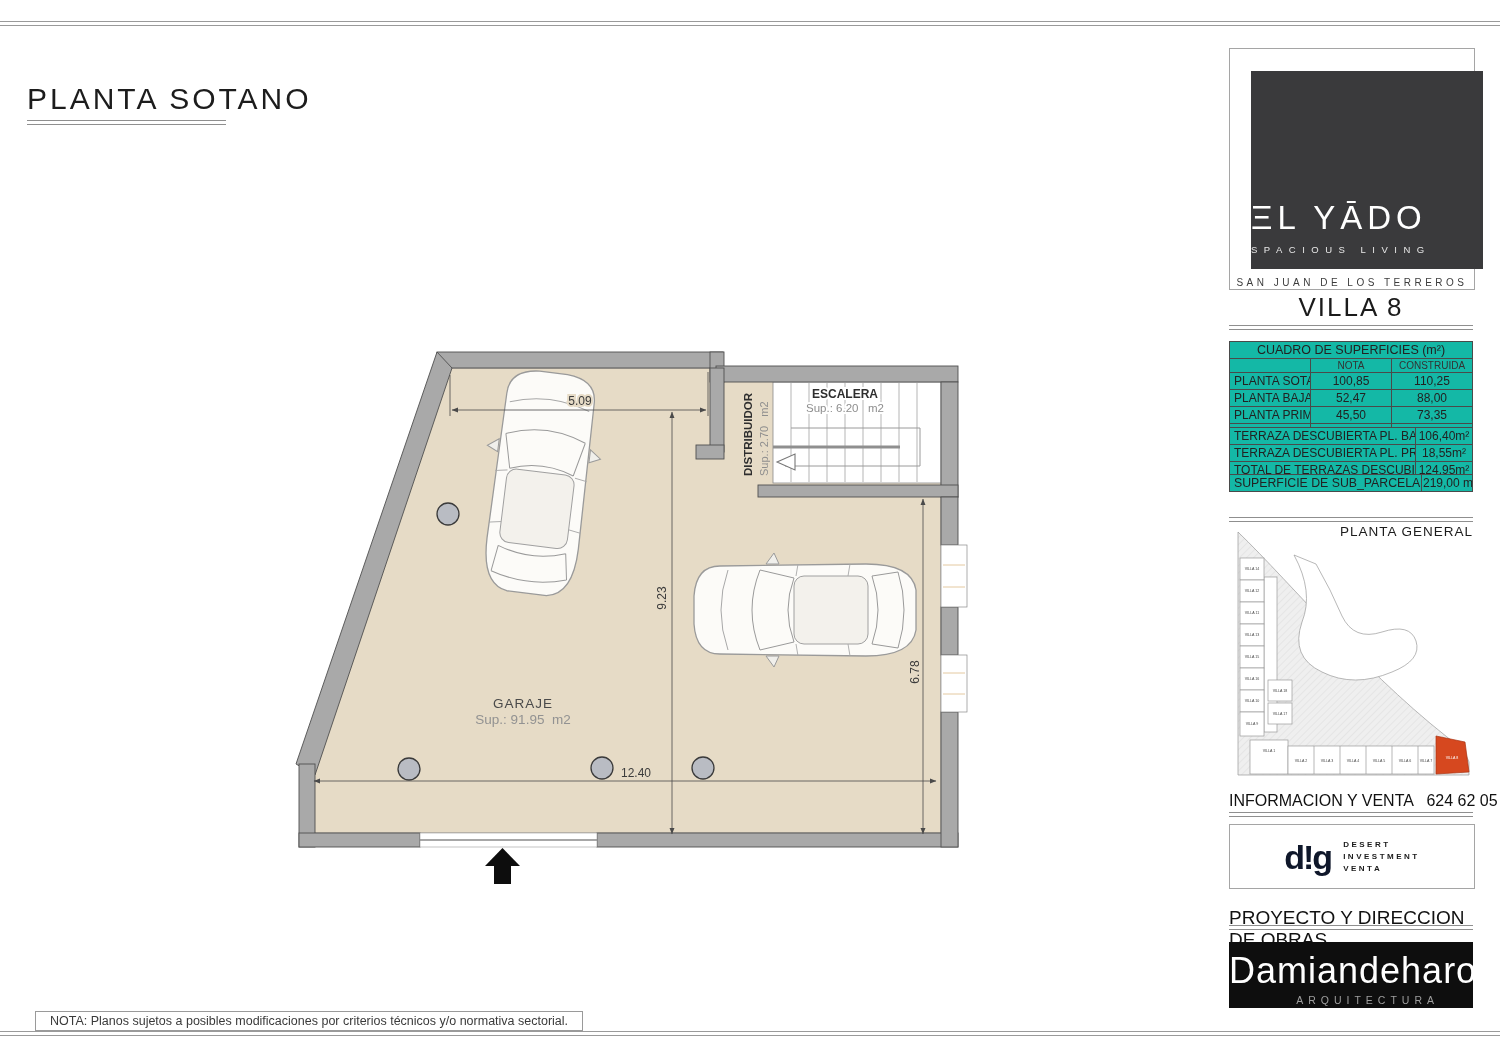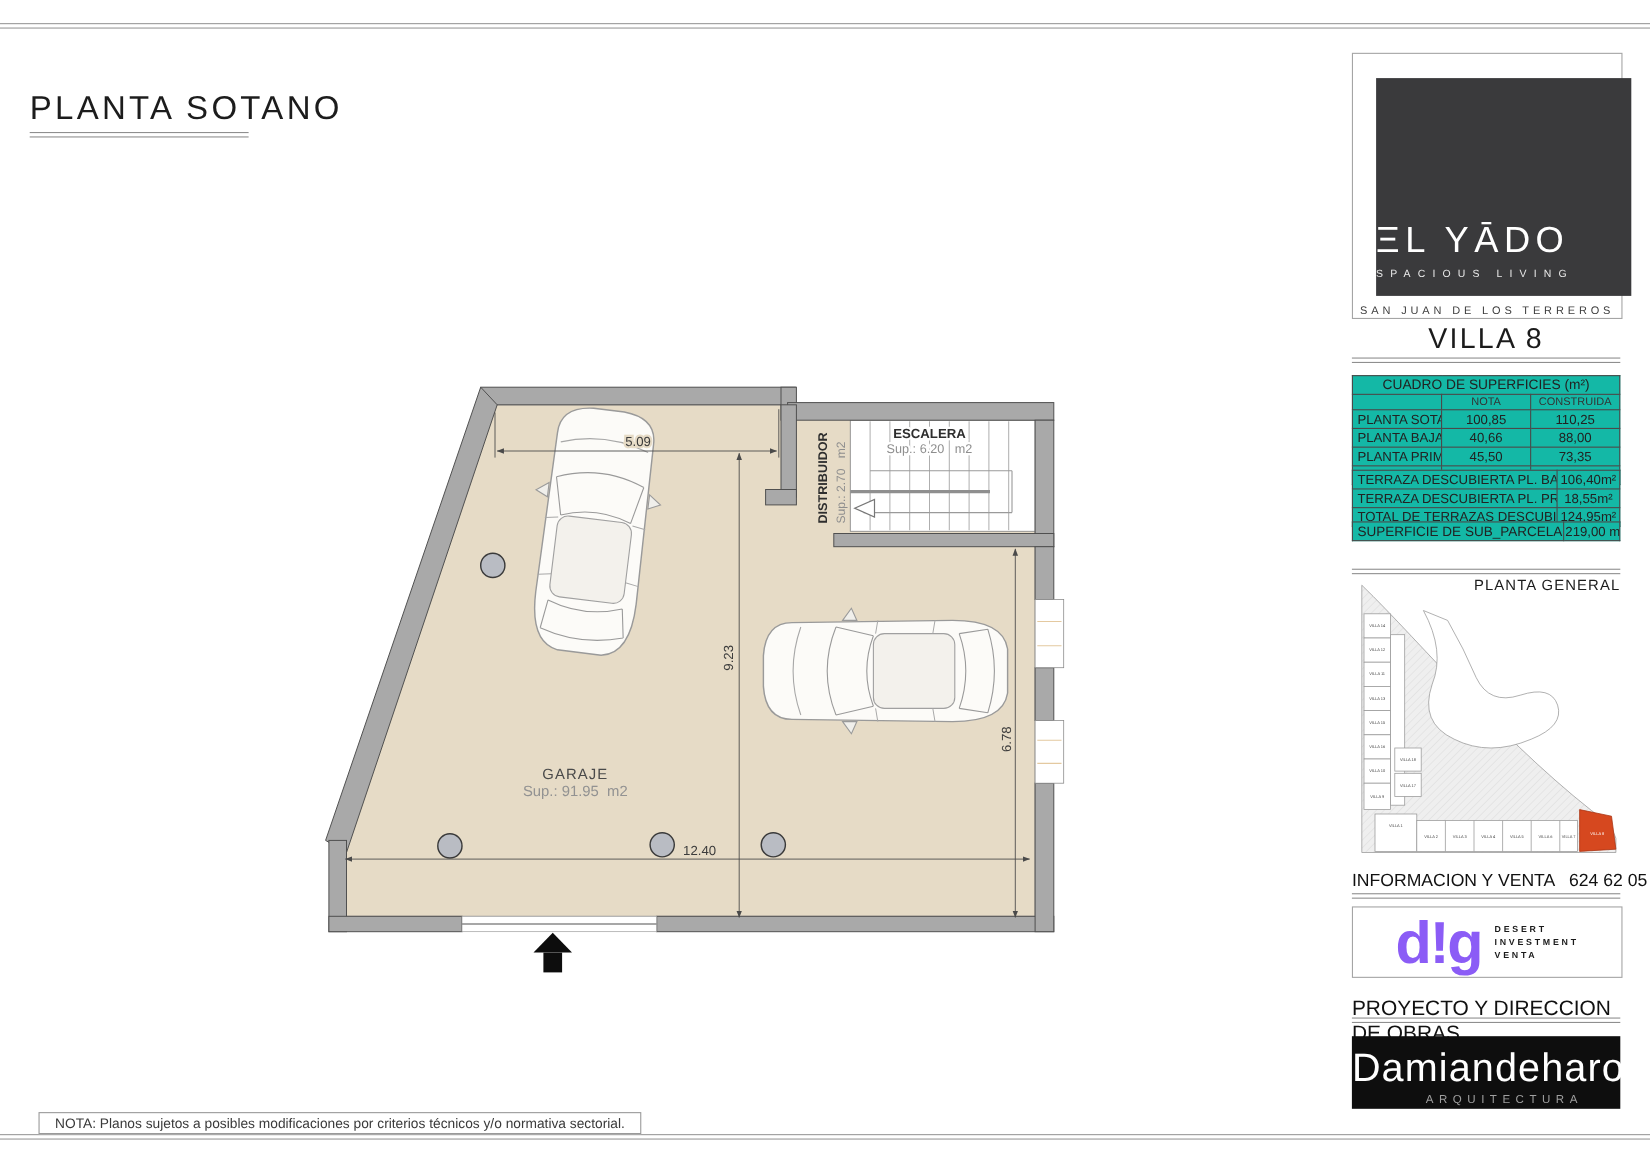--- a/index.html
+++ b/index.html
@@ -22,21 +22,21 @@
   .villa-title{font-size:26px;letter-spacing:2px;color:#1b1b1b;text-align:center;}
   table{border-collapse:collapse;width:244px;table-layout:fixed;background:#14b8a6;}
   td,th{border:1px solid #4a4a4a;font-weight:400;overflow:hidden;white-space:nowrap;}
   .t-title{font-size:12.5px;text-align:center;height:14px;}
   .t-head{font-size:10px;text-align:center;color:#333;height:11px;}
   .t-lab{font-size:12px;padding-left:4px;height:13px;}
   .t-num{font-size:12px;text-align:center;}
   .sec-head{font-size:13.5px;letter-spacing:1px;color:#1c1c1c;}
   .info-line{font-size:16px;color:#111;white-space:pre;}
   .dig-box{border:1px solid #a5a5a5;background:#fff;display:flex;align-items:center;justify-content:center;}
-  .dig-logo{font-size:54px;font-weight:700;letter-spacing:-2px;color:#8b5cf6;line-height:1;}
+  .dig-logo{font-size:34px;font-weight:700;letter-spacing:-2px;color:#0f172a;line-height:1;}
   .dig-text{margin-left:12px;font-size:8px;font-weight:700;letter-spacing:2.5px;color:#1a1a1a;line-height:1.5;}
   .arch-box{background:#0e0e0e;color:#fff;}
   .arch-name{font-size:36px;font-weight:300;letter-spacing:1px;text-align:center;margin-top:8px;}
   .arch-sub{font-size:10.5px;letter-spacing:5px;color:#9f9f9f;text-align:right;padding-right:34px;margin-top:2px;}
   svg text{font-family:"Liberation Sans", sans-serif;}
 </style>
 </head>
 <body>
 
 <div class="page">
@@ -172,21 +172,21 @@
       <td class="t-head" style="width:64px;">NOTA</td>
       <td class="t-head">CONSTRUIDA</td>
     </tr>
     <tr>
       <td class="t-lab">PLANTA SOTANO</td>
       <td class="t-num">100,85</td>
       <td class="t-num">110,25</td>
     </tr>
     <tr>
       <td class="t-lab">PLANTA BAJA</td>
-      <td class="t-num">40,66</td>
+      <td class="t-num">52,47</td>
       <td class="t-num">88,00</td>
     </tr>
     <tr>
       <td class="t-lab">PLANTA PRIMERA</td>
       <td class="t-num">45,50</td>
       <td class="t-num">73,35</td>
     </tr>
     <tr>
       <td class="t-lab">TOTAL</td>
       <td class="t-num">223,25</td>

